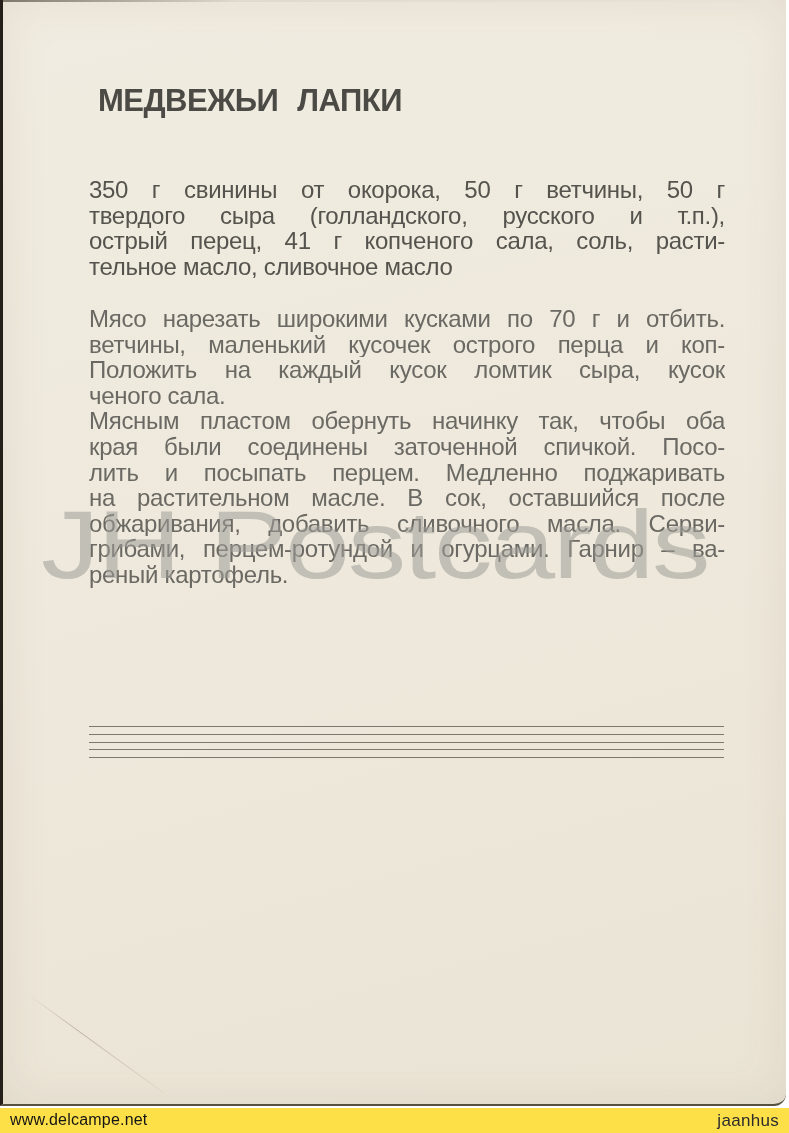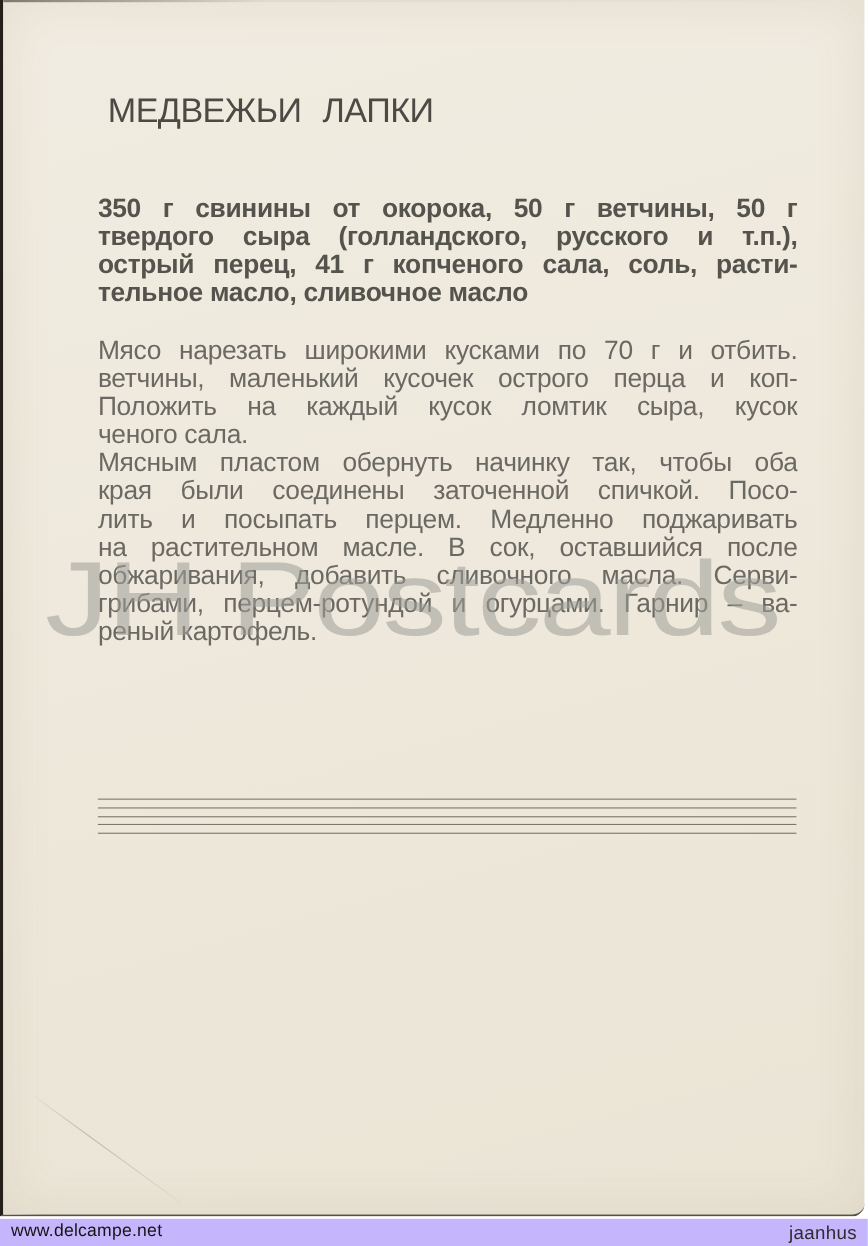--- a/index.html
+++ b/index.html
@@ -11,46 +11,46 @@
         background:linear-gradient(165deg,#f1ece1 0%,#eee9dc 45%,#eae4d5 100%);
         border-left:3px solid #241f18;
         border-bottom:2px solid #57513f;
         border-bottom-right-radius:12px;
         box-shadow:inset 0 0 46px rgba(120,100,70,0.10);
         box-sizing:border-box;}
   .card::before{content:"";position:absolute;left:0;top:0;right:0;height:2px;
         background:linear-gradient(90deg,rgba(40,32,20,0.55),rgba(40,32,20,0.05) 30%,rgba(40,32,20,0));}
 
   .title{position:absolute;left:95px;top:85px;margin:0;
-         font-size:31px;line-height:31px;font-weight:normal;
+         font-size:31px;line-height:31px;font-weight:bold;
          letter-spacing:-0.5px;word-spacing:11px;color:#4b4a45;text-align:center;}
 
   .jline{font-size:24px;line-height:25.6px;height:25.6px;overflow:hidden;
          text-align:justify;text-align-last:justify;letter-spacing:-0.3px;}
   .jline.last{text-align-last:left;}
 
   .ingredients{position:absolute;left:86px;top:177px;width:636px;
-               font-weight:bold;color:#55534d;}
+               font-weight:normal;color:#55534d;}
   .instructions{position:absolute;left:86px;top:306px;width:636px;color:#6b6963;}
 
   .rules{position:absolute;left:86px;top:726px;width:635px;}
   .rule{height:1px;background:#6a6458;margin-bottom:6.75px;opacity:0.85;}
 
   .crease{position:absolute;left:24px;top:993px;width:170px;height:1px;
           transform:rotate(36deg);transform-origin:0 0;
           background:linear-gradient(90deg,rgba(150,135,110,0),rgba(150,135,110,0.5) 40%,rgba(150,135,110,0.08));}
 
   .wm-center{position:absolute;left:38px;top:497px;
              font-size:96px;line-height:96px;font-weight:400;
              letter-spacing:-2px;color:rgba(158,157,152,0.55);
              transform:scaleX(1.22);transform-origin:left top;
              white-space:nowrap;pointer-events:none;}
 
   
-  .strip{position:absolute;left:0;top:1108px;width:789px;height:25px;background:#c4b5fd;}
+  .strip{position:absolute;left:0;top:1108px;width:789px;height:25px;background:#fde047;}
   .wm-left{position:absolute;left:10px;top:3px;font-size:16px;color:#141414;letter-spacing:0.2px;}
   .wm-right{position:absolute;right:10px;top:3px;font-size:17px;color:#2c2c2c;letter-spacing:0.3px;}
 </style>
 </head>
 <body>
 
 <div class="page">
 
   <div class="card">
 

